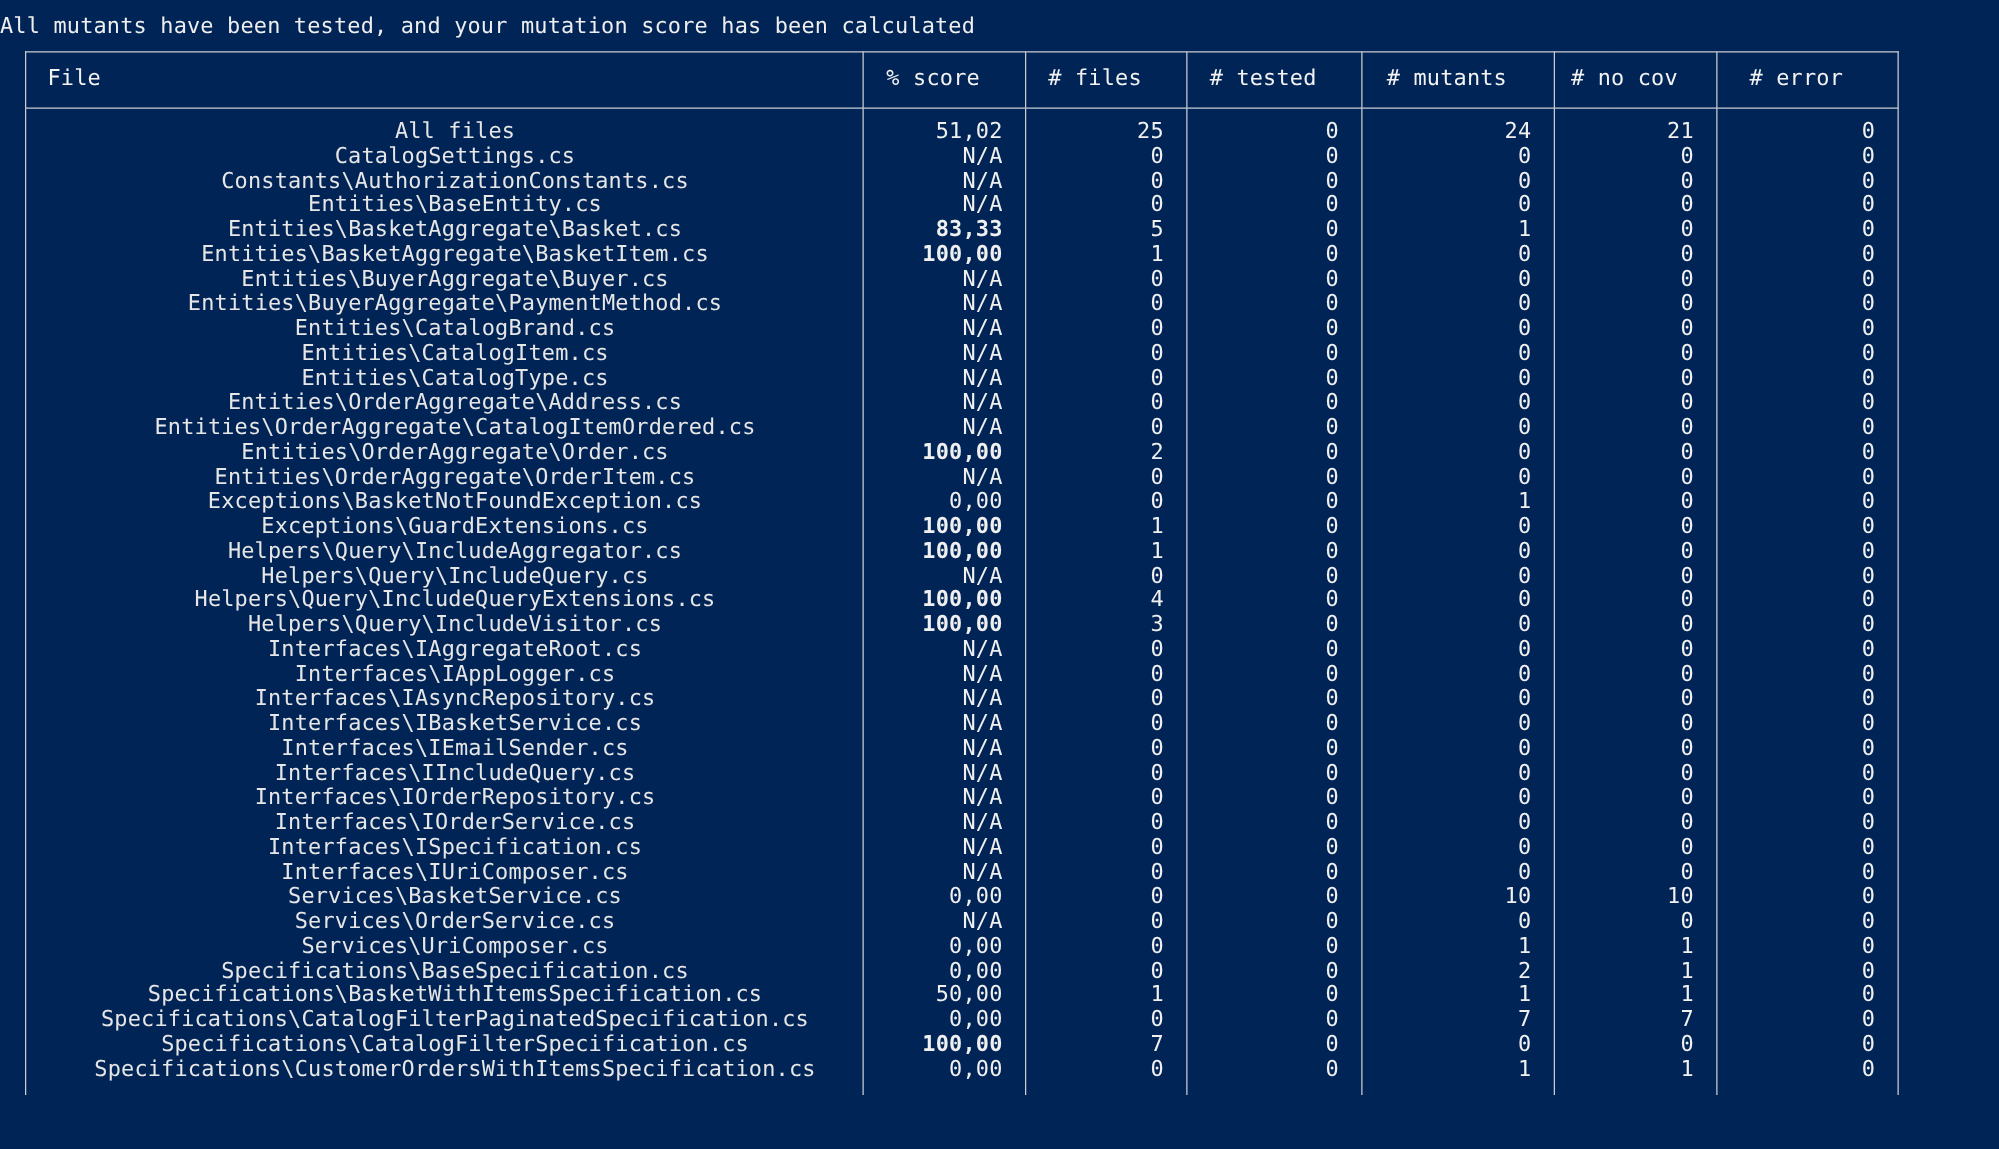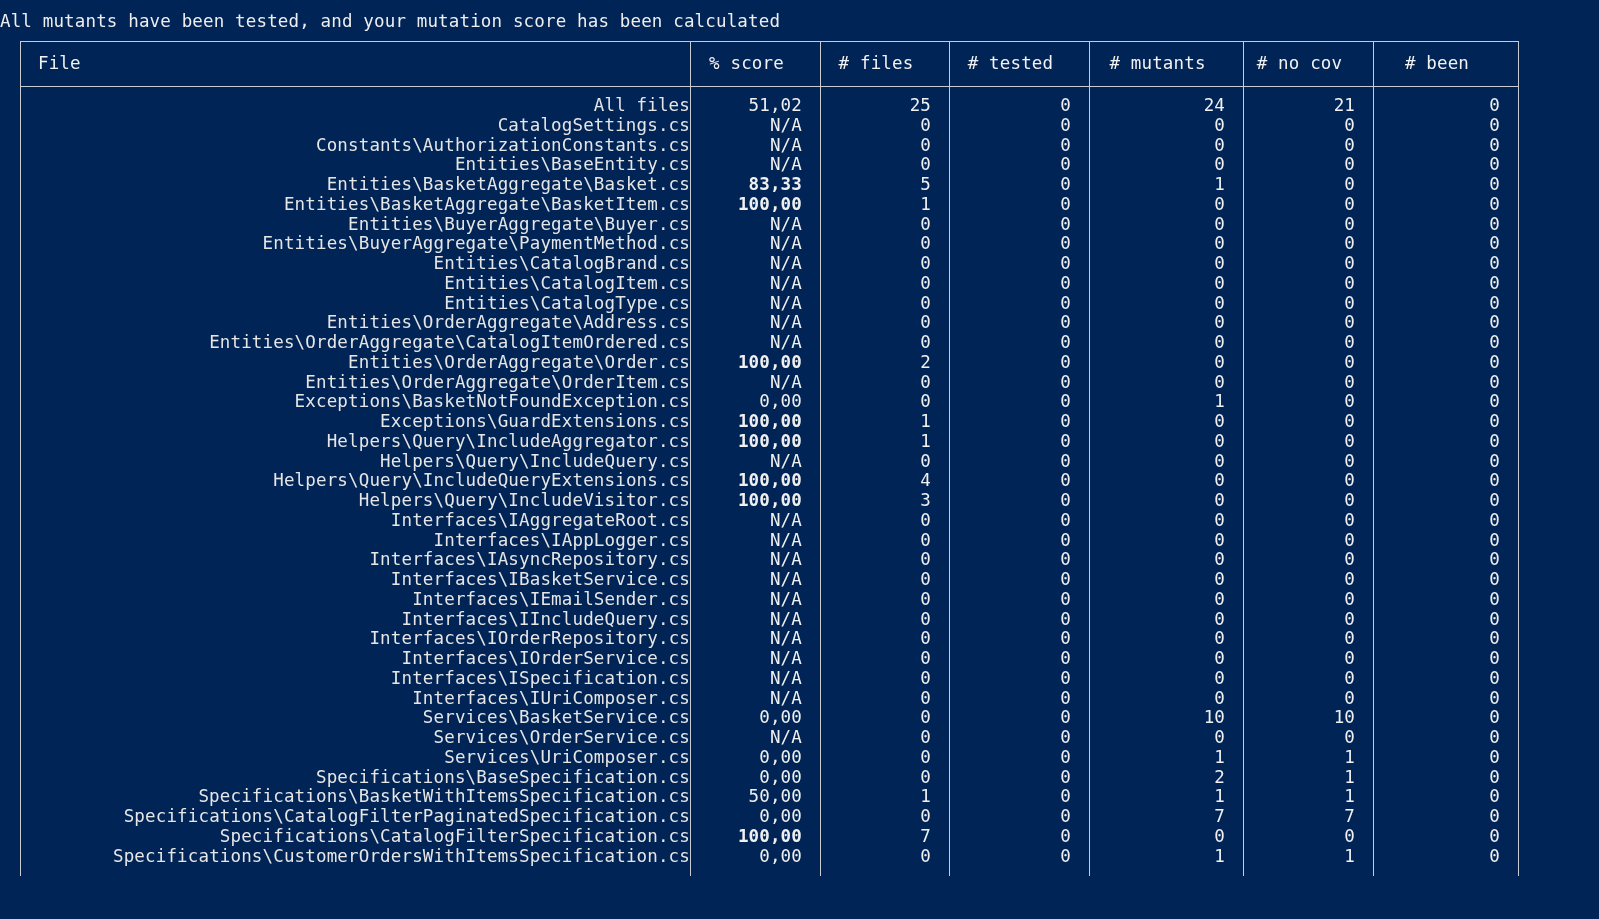--- a/index.html
+++ b/index.html
@@ -81,21 +81,21 @@
   .cell-stack {
     display: block;
   }
   .cell-stack span {
     display: block;
     height: 19.75px;
     line-height: 19.75px;
     white-space: pre;
   }
   .col-file .cell-stack span {
-    text-align: right;
+    text-align: center;
     padding-left: 17px;
     color: #e6e6e6;
   }
   .num .cell-stack span {
     text-align: right;
     padding-right: 18px;
     color: #f0f0f0;
   }
   .score-green { color: #16c60c; font-weight: bold; }
   .score-red   { color: #c50f1f; }
@@ -128,21 +128,21 @@
         <col class="c-error">
       </colgroup>
       <thead>
         <tr>
           <th class="col-file">File</th>
           <th class="num">% score</th>
           <th class="num"># files</th>
           <th class="num"># tested</th>
           <th class="num"># mutants</th>
           <th class="num"># no cov</th>
-          <th class="num"># been</th>
+          <th class="num"># error</th>
         </tr>
       </thead>
       <tbody>
         <tr class="body-row">
           <td class="col-file body-cell"><span class="cell-stack" id="stack-file"><span>All files</span><span>CatalogSettings.cs</span><span>Constants\AuthorizationConstants.cs</span><span>Entities\BaseEntity.cs</span><span>Entities\BasketAggregate\Basket.cs</span><span>Entities\BasketAggregate\BasketItem.cs</span><span>Entities\BuyerAggregate\Buyer.cs</span><span>Entities\BuyerAggregate\PaymentMethod.cs</span><span>Entities\CatalogBrand.cs</span><span>Entities\CatalogItem.cs</span><span>Entities\CatalogType.cs</span><span>Entities\OrderAggregate\Address.cs</span><span>Entities\OrderAggregate\CatalogItemOrdered.cs</span><span>Entities\OrderAggregate\Order.cs</span><span>Entities\OrderAggregate\OrderItem.cs</span><span>Exceptions\BasketNotFoundException.cs</span><span>Exceptions\GuardExtensions.cs</span><span>Helpers\Query\IncludeAggregator.cs</span><span>Helpers\Query\IncludeQuery.cs</span><span>Helpers\Query\IncludeQueryExtensions.cs</span><span>Helpers\Query\IncludeVisitor.cs</span><span>Interfaces\IAggregateRoot.cs</span><span>Interfaces\IAppLogger.cs</span><span>Interfaces\IAsyncRepository.cs</span><span>Interfaces\IBasketService.cs</span><span>Interfaces\IEmailSender.cs</span><span>Interfaces\IIncludeQuery.cs</span><span>Interfaces\IOrderRepository.cs</span><span>Interfaces\IOrderService.cs</span><span>Interfaces\ISpecification.cs</span><span>Interfaces\IUriComposer.cs</span><span>Services\BasketService.cs</span><span>Services\OrderService.cs</span><span>Services\UriComposer.cs</span><span>Specifications\BaseSpecification.cs</span><span>Specifications\BasketWithItemsSpecification.cs</span><span>Specifications\CatalogFilterPaginatedSpecification.cs</span><span>Specifications\CatalogFilterSpecification.cs</span><span>Specifications\CustomerOrdersWithItemsSpecification.cs</span></span></td>
           <td class="num body-cell"><span class="cell-stack" id="stack-score"><span class="score-red">51,02</span><span class="score-na">N/A</span><span class="score-na">N/A</span><span class="score-na">N/A</span><span class="score-green">83,33</span><span class="score-green">100,00</span><span class="score-na">N/A</span><span class="score-na">N/A</span><span class="score-na">N/A</span><span class="score-na">N/A</span><span class="score-na">N/A</span><span class="score-na">N/A</span><span class="score-na">N/A</span><span class="score-green">100,00</span><span class="score-na">N/A</span><span class="score-red">0,00</span><span class="score-green">100,00</span><span class="score-green">100,00</span><span class="score-na">N/A</span><span class="score-green">100,00</span><span class="score-green">100,00</span><span class="score-na">N/A</span><span class="score-na">N/A</span><span class="score-na">N/A</span><span class="score-na">N/A</span><span class="score-na">N/A</span><span class="score-na">N/A</span><span class="score-na">N/A</span><span class="score-na">N/A</span><span class="score-na">N/A</span><span class="score-na">N/A</span><span class="score-red">0,00</span><span class="score-na">N/A</span><span class="score-red">0,00</span><span class="score-red">0,00</span><span class="score-red">50,00</span><span class="score-red">0,00</span><span class="score-green">100,00</span><span class="score-red">0,00</span></span></td>
           <td class="num body-cell"><span class="cell-stack" id="stack-killed"><span>25</span><span>0</span><span>0</span><span>0</span><span>5</span><span>1</span><span>0</span><span>0</span><span>0</span><span>0</span><span>0</span><span>0</span><span>0</span><span>2</span><span>0</span><span>0</span><span>1</span><span>1</span><span>0</span><span>4</span><span>3</span><span>0</span><span>0</span><span>0</span><span>0</span><span>0</span><span>0</span><span>0</span><span>0</span><span>0</span><span>0</span><span>0</span><span>0</span><span>0</span><span>0</span><span>1</span><span>0</span><span>7</span><span>0</span></span></td>
           <td class="num body-cell"><span class="cell-stack" id="stack-timeout"><span>0</span><span>0</span><span>0</span><span>0</span><span>0</span><span>0</span><span>0</span><span>0</span><span>0</span><span>0</span><span>0</span><span>0</span><span>0</span><span>0</span><span>0</span><span>0</span><span>0</span><span>0</span><span>0</span><span>0</span><span>0</span><span>0</span><span>0</span><span>0</span><span>0</span><span>0</span><span>0</span><span>0</span><span>0</span><span>0</span><span>0</span><span>0</span><span>0</span><span>0</span><span>0</span><span>0</span><span>0</span><span>0</span><span>0</span></span></td>
           <td class="num body-cell"><span class="cell-stack" id="stack-survived"><span>24</span><span>0</span><span>0</span><span>0</span><span>1</span><span>0</span><span>0</span><span>0</span><span>0</span><span>0</span><span>0</span><span>0</span><span>0</span><span>0</span><span>0</span><span>1</span><span>0</span><span>0</span><span>0</span><span>0</span><span>0</span><span>0</span><span>0</span><span>0</span><span>0</span><span>0</span><span>0</span><span>0</span><span>0</span><span>0</span><span>0</span><span>10</span><span>0</span><span>1</span><span>2</span><span>1</span><span>7</span><span>0</span><span>1</span></span></td>
           <td class="num body-cell"><span class="cell-stack" id="stack-nocov"><span>21</span><span>0</span><span>0</span><span>0</span><span>0</span><span>0</span><span>0</span><span>0</span><span>0</span><span>0</span><span>0</span><span>0</span><span>0</span><span>0</span><span>0</span><span>0</span><span>0</span><span>0</span><span>0</span><span>0</span><span>0</span><span>0</span><span>0</span><span>0</span><span>0</span><span>0</span><span>0</span><span>0</span><span>0</span><span>0</span><span>0</span><span>10</span><span>0</span><span>1</span><span>1</span><span>1</span><span>7</span><span>0</span><span>1</span></span></td>

